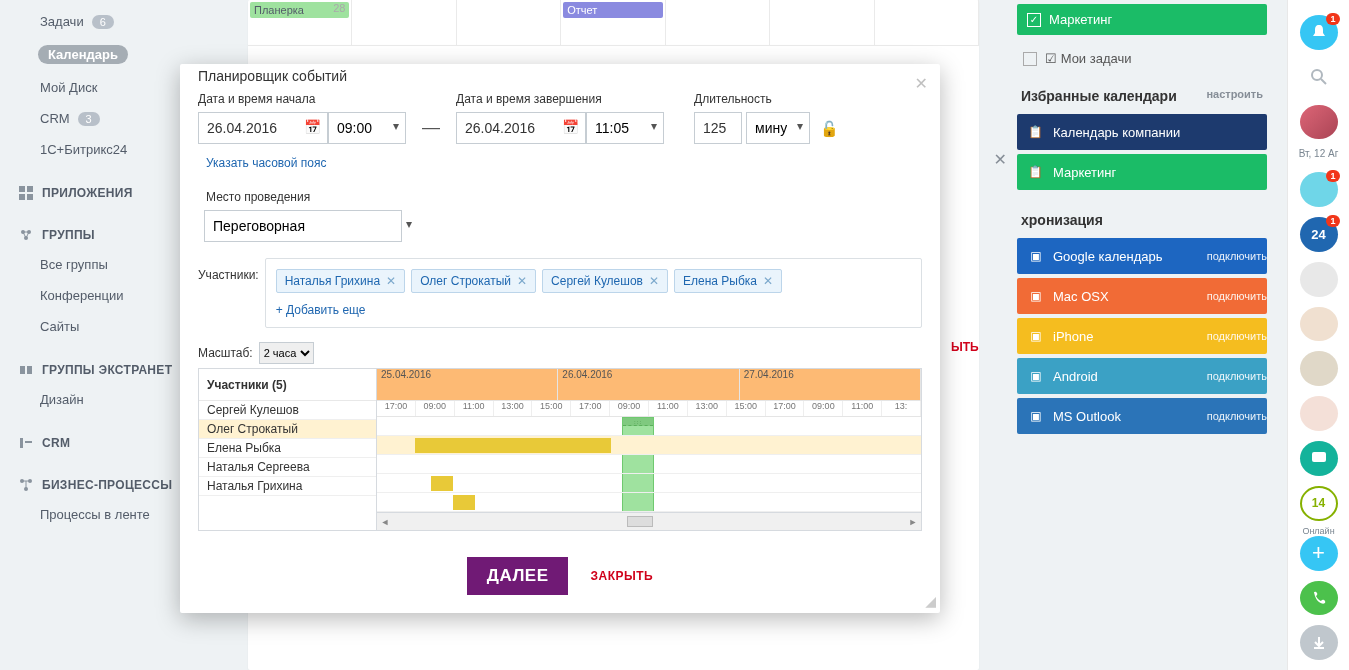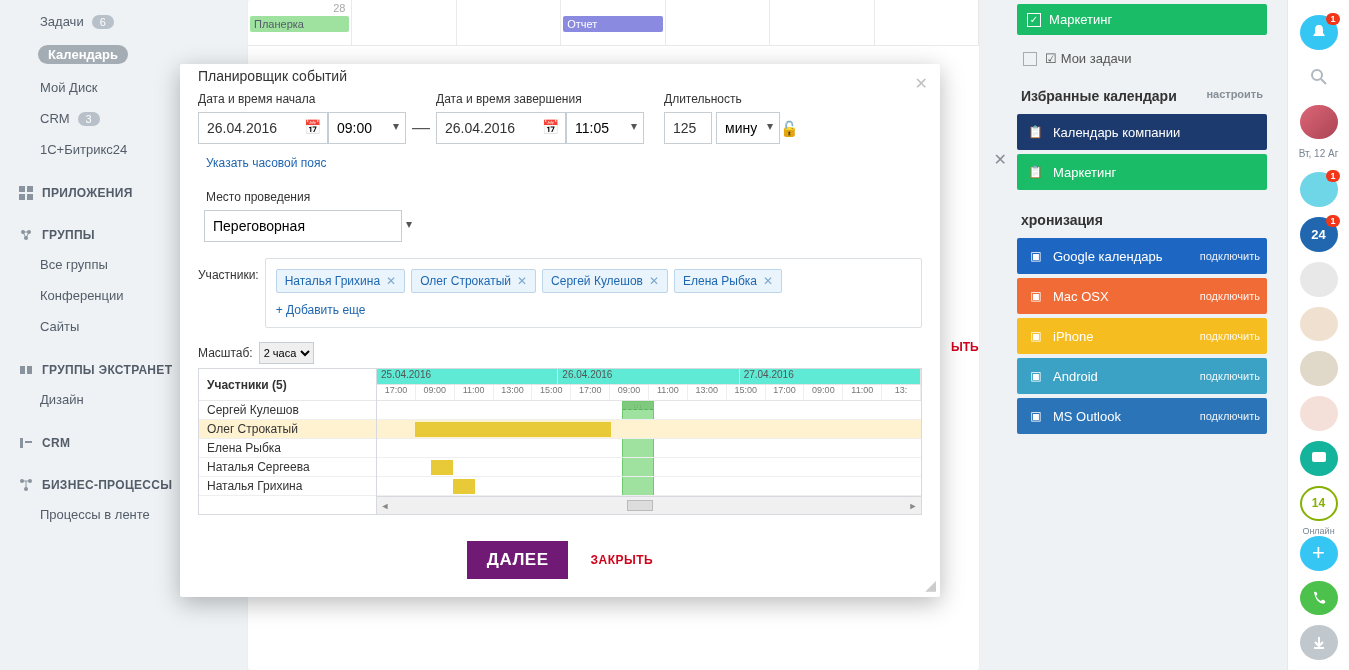--- a/index.html
+++ b/index.html
@@ -13,48 +13,48 @@
 .side-item .pill{background:#b8c0c9;color:#fff;border-radius:9px;padding:1px 8px;font-size:11px;margin-left:8px}
 .side-item.active .lbl{background:#a5adb4;color:#fff;border-radius:10px;padding:2px 10px;font-weight:bold}
 .side-section{display:flex;align-items:center;padding:10px 14px 6px 18px;color:#535c69;font-weight:bold;font-size:12px;text-transform:uppercase;letter-spacing:.3px;margin-top:10px}
 .side-icn{width:16px;height:16px;margin-right:8px;flex:0 0 16px}
 
 
 .cal-peek{position:absolute;left:248px;top:0;right:370px;height:670px;background:#fff;border-radius:2px;box-shadow:0 1px 2px rgba(0,0,0,.05)}
 .cal-row{display:flex;height:46px;border-bottom:1px solid #eaeaea}
 .cal-cell{flex:1;border-right:1px solid #eaeaea;position:relative;padding:2px}
 .cal-cell .dn{position:absolute;right:6px;top:2px;font-size:11px;color:#a9a9a9}
-.evt{font-size:11px;color:#535c69;padding:2px 4px;border-radius:2px;margin-top:14px}
+.evt{font-size:11px;color:#535c69;padding:2px 4px;border-radius:2px;}
 
 
 .right-panel{position:absolute;right:70px;top:0;width:270px;height:670px;padding:4px 12px 0 8px}
 .cal-tag{display:flex;align-items:center;background:#1bbc67;color:#fff;padding:8px 10px;border-radius:2px;font-size:13px;margin-bottom:10px}
 .cal-tag .cb{width:14px;height:14px;border:1px solid #fff;margin-right:8px;display:flex;align-items:center;justify-content:center;font-size:10px}
 .my-tasks{display:flex;align-items:center;padding:6px 6px 14px 6px;color:#555}
 .my-tasks .cb2{width:14px;height:14px;border:1px solid #aaa;margin-right:8px}
 .panel-title{font-weight:bold;color:#333;font-size:14px;padding:8px 4px 10px 4px;display:flex;justify-content:space-between}
 .panel-title .cfg{font-size:11px;color:#868e97;font-weight:bold}
 .ext-row{display:flex;align-items:center;padding:9px 10px;color:#fff;font-size:13px;border-radius:2px;margin-bottom:4px;position:relative}
 .ext-row .ico{width:18px;height:18px;margin-right:8px;display:flex;align-items:center;justify-content:center;font-size:12px}
-.ext-row .act{position:absolute;right:7px;font-size:11px;opacity:.9}
+.ext-row .act{position:absolute;right:0;font-size:11px;opacity:.9}
 .close-x{position:absolute;right:272px;top:150px;color:#868e97;cursor:pointer;font-size:16px}
 
 
 .rbar{position:absolute;right:0;top:0;width:62px;height:670px;background:#fff;border-left:1px solid #e8e8e8;display:flex;flex-direction:column;align-items:center;padding-top:10px}
 .rbar .ic{width:38px;height:38px;border-radius:50%;margin:5px 0;display:flex;align-items:center;justify-content:center;position:relative;cursor:pointer}
 .rbar .badge{position:absolute;right:-2px;top:-2px;background:#f1361a;color:#fff;font-size:9px;border-radius:8px;padding:1px 4px;font-weight:bold}
 .rbar .date{font-size:10px;color:#7a8691;margin:4px 0 8px 0}
 .rbar .lbl{font-size:9px;color:#7a8691;text-align:center}
 
 
 .modal{position:absolute;left:180px;top:64px;width:760px;background:#fff;box-shadow:0 6px 24px rgba(0,0,0,.28);border-radius:2px}
 .modal-hd{padding:4px 18px;font-size:14px;color:#333;position:relative}
 .modal-hd .x{position:absolute;right:12px;top:10px;color:#c0c0c0;cursor:pointer;font-size:16px}
 .modal-body{padding:4px 18px 10px 18px}
-.drow{display:flex;align-items:flex-end;margin-bottom:8px}
+.drow{display:flex;align-items:flex-end;gap:10px;margin-bottom:8px}
 .fld{display:flex;flex-direction:column}
 .fld label{font-size:12px;color:#333;margin-bottom:6px}
 .dinput{height:32px;border:1px solid #c6cdd3;padding:0 30px 0 8px;font-size:14px;color:#333;background:#fff;position:relative}
 .dwrap{position:relative}
 .dwrap .cal-i{position:absolute;right:6px;top:7px;color:#9aa2aa;font-size:14px}
 .sel{height:32px;border:1px solid #c6cdd3;padding:0 22px 0 8px;font-size:14px;background:#fff;appearance:none;position:relative}
 .selwrap{position:relative}
 .selwrap::after{content:"▾";position:absolute;right:7px;top:7px;color:#555;font-size:12px;pointer-events:none}
 .dash{font-size:18px;color:#555;padding:0 6px 6px 6px}
 .lock{color:#9aa2aa;font-size:15px;padding-bottom:6px}
@@ -71,21 +71,21 @@
 .gantt{margin-top:14px}
 .g-top{display:flex;align-items:center;font-size:12px;margin-bottom:4px}
 .g-top label{font-size:12px;color:#333}
 .g-scale{height:22px;border:1px solid #c6cdd3;font-size:11px;margin-left:6px}
 .g-wrap{display:flex;border:1px solid #d6dadf}
 .g-names{width:178px;border-right:1px solid #d6dadf}
 .g-nh{height:32px;line-height:32px;padding:0 8px;font-weight:bold;font-size:12px;background:#fff;border-bottom:1px solid #e8e8e8}
 .g-nrow{height:19px;line-height:19px;padding:0 8px;font-size:12px;border-bottom:1px solid #efefef;background:#fff}
 .g-nrow.hl{background:#fff2d1}
 .g-grid{flex:1;overflow:hidden;position:relative}
-.g-dates{display:flex;height:16px;border-bottom:1px solid #e5e5e5;background:#5eead4}
+.g-dates{display:flex;height:32px;border-bottom:1px solid #e5e5e5;background:#fdba74}
 .g-dates div{flex:1;font-size:10px;color:#555;text-align:left;padding-left:4px;border-right:1px solid #e5e5e5}
 .g-hours{display:flex;height:16px;border-bottom:1px solid #e5e5e5}
 .g-hours div{flex:1;font-size:9px;color:#777;text-align:center;border-right:1px solid #eee}
 .g-body{position:relative}
 .g-brow{height:19px;border-bottom:1px solid #efefef;position:relative}
 .g-brow.hl{background:#fff2d1}
 .g-sel{position:absolute;top:0;bottom:0;background:#9fe29f;border:1px solid #6fc96f}
 .g-sel .grip{height:8px;background:#7fc97f;border-bottom:1px dashed #5ab05a;display:flex;justify-content:center;align-items:center;font-size:6px;color:#3e8b3e;letter-spacing:1px}
 .g-busy{position:absolute;top:2px;height:15px;background:#e8c938}
 .g-scroll{height:18px;background:#f0f0f0;border-top:1px solid #d6dadf;position:relative}

